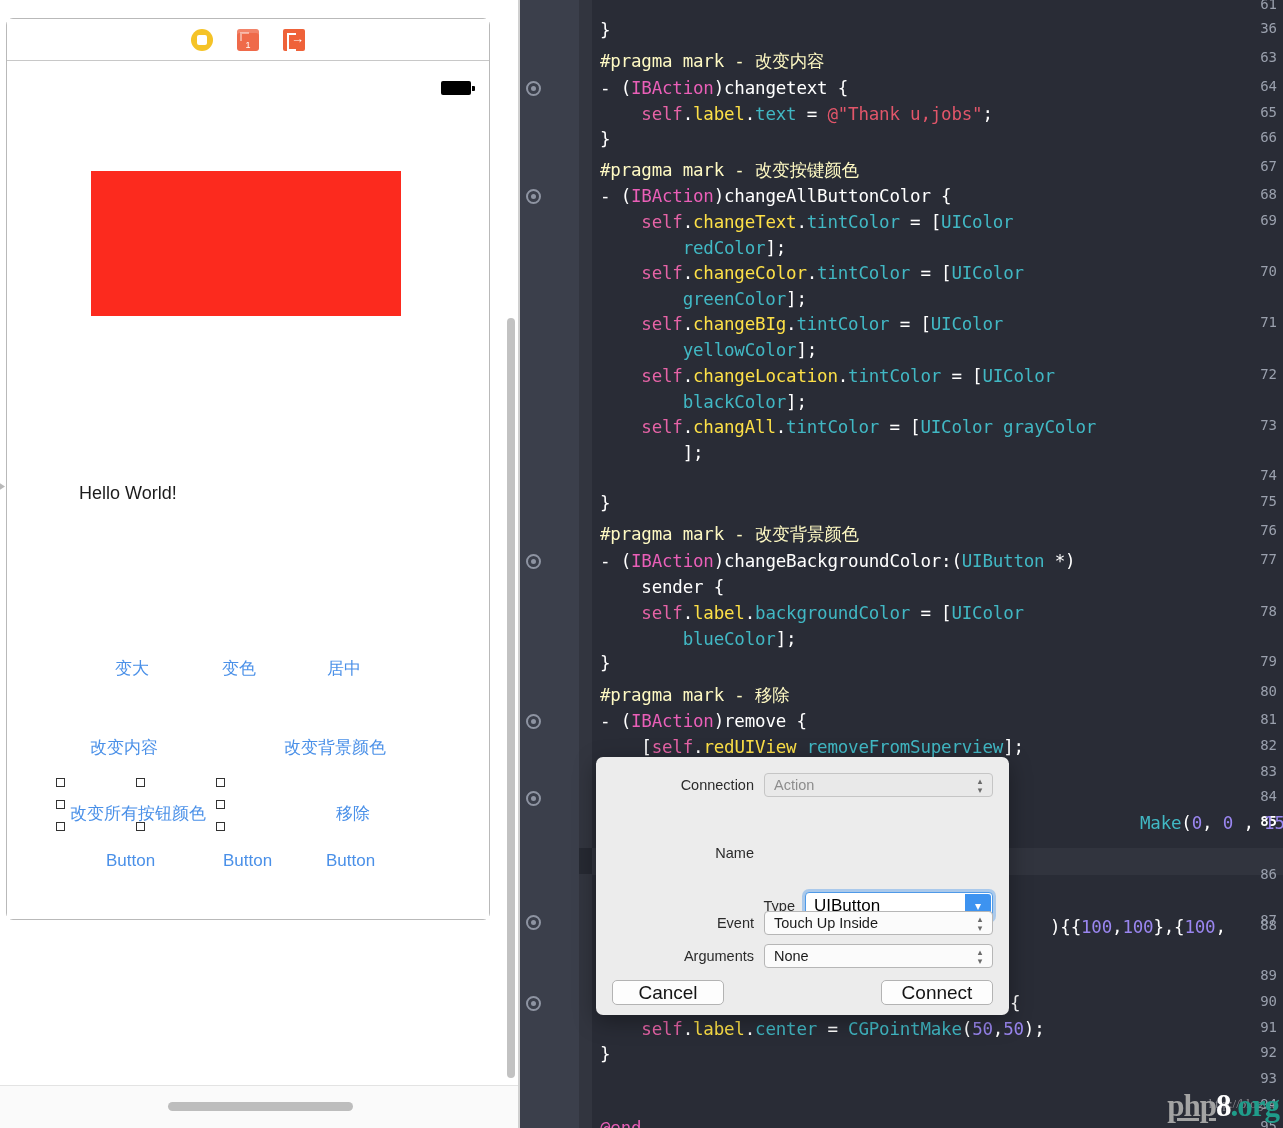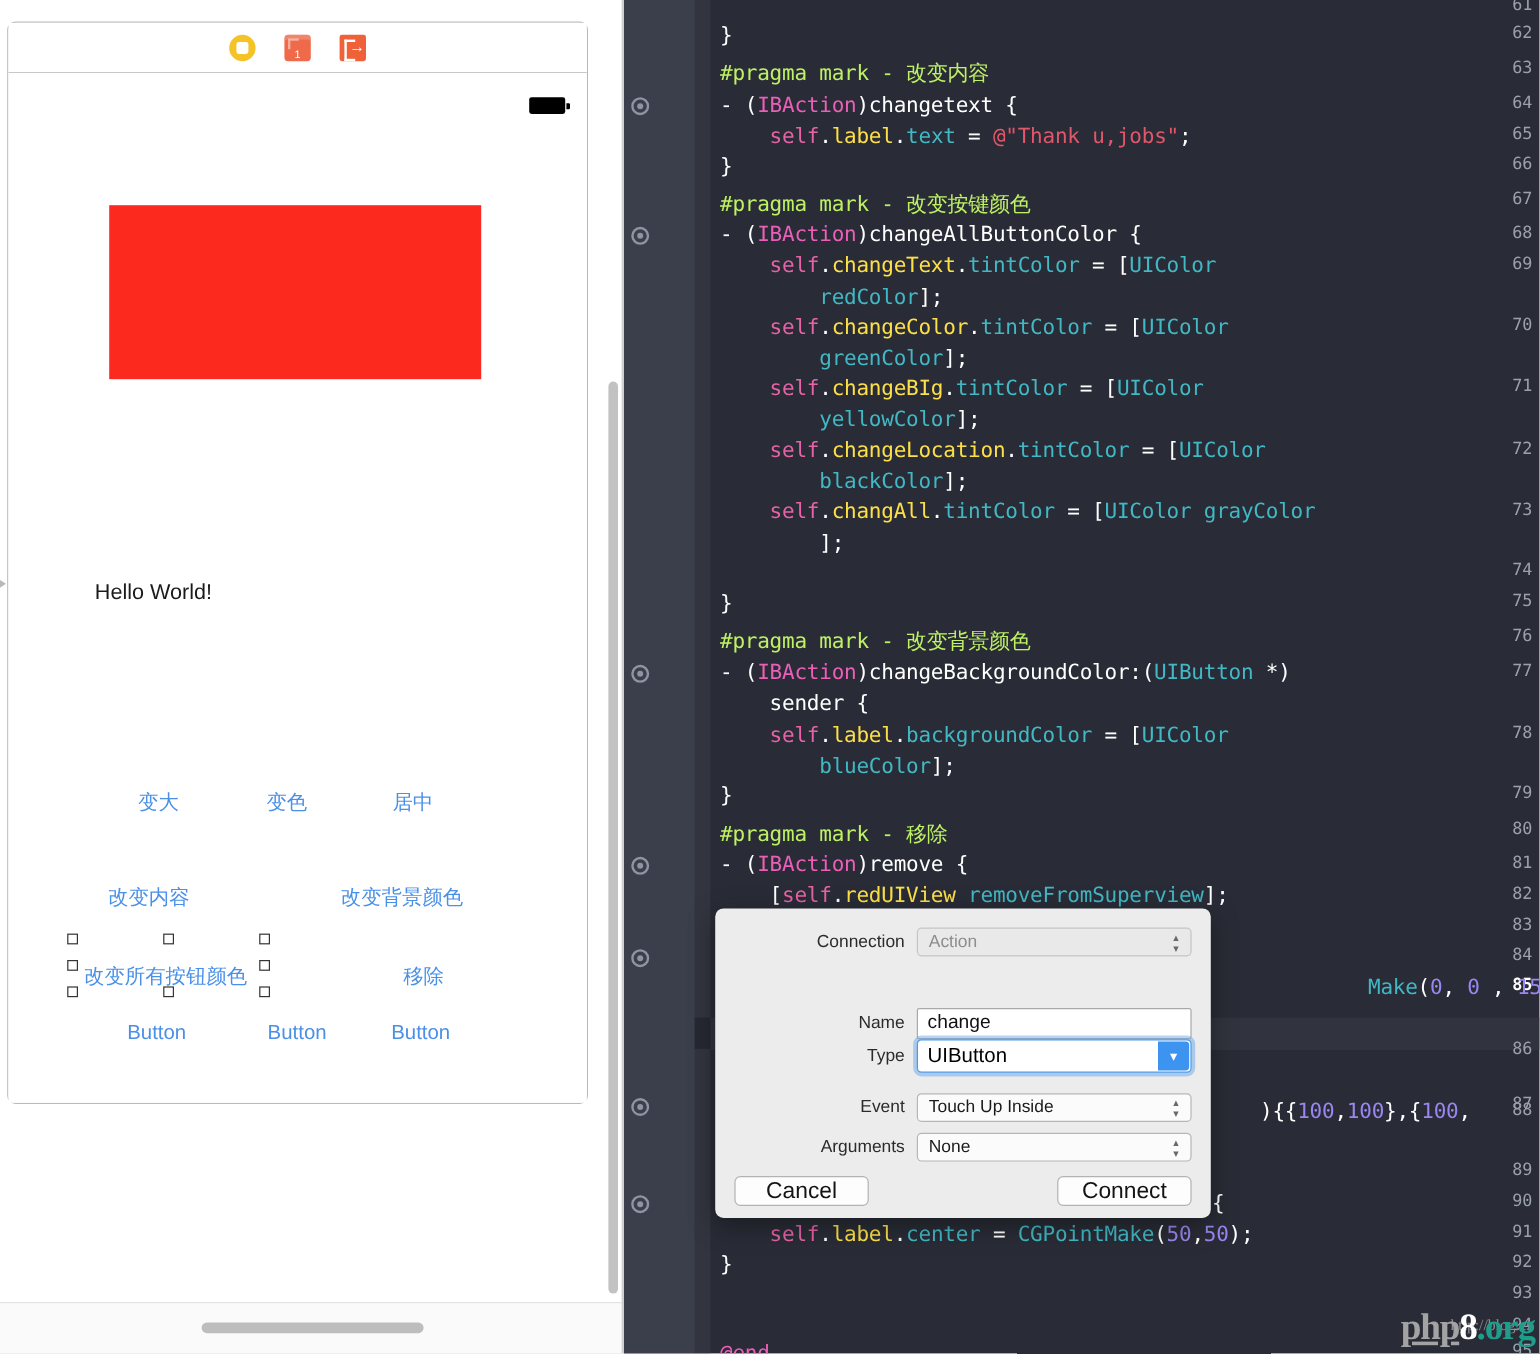--- a/index.html
+++ b/index.html
@@ -104,21 +104,21 @@
   .marker::after { content:""; position:absolute; left:3px; top:3px; width:5px;
             height:5px; border-radius:50%; background:#8e94a2; }
 
   .line-hl { position:absolute; left:72px; right:0; height:27px; background:#31343e; }
 
   .code { position:absolute; left:80px; font-size:17.5px; white-space:pre;
           font-family:"DejaVu Sans Mono", monospace; color:#ffffff;
           letter-spacing:-0.2px; }
 
   .c-plain   { color:#ffffff; }
-  .c-pragma  { color:#bef264; }
+  .c-pragma  { color:#fef9c3; }
   .c-type    { color:#ea5fb8; }
   .c-class   { color:#41b8c4; }
   .c-self    { color:#e563a6; }
   .c-prop    { color:#fde047; }
   .c-method  { color:#41b8c4; }
   .c-string  { color:#e2566a; }
   .c-num     { color:#9a86f0; }
   .c-keyword { color:#ea5fb8; }
 
   .watermark { position:absolute; right:6px; bottom:16px; font-size:13px;
@@ -230,21 +230,21 @@
 
   <div class="pane-divider"></div>
 
   <div id="editor">
     <div class="gutter"></div>
     <div class="gutter-edge"></div>
     <div id="editor-lines">
         <div class="line-hl" style="top: 848px;"></div>
         <div class="gutter-hl" style="top: 848px;"></div>
         <div class="ln" style="top: -4px;">61</div>
-        <div class="ln" style="top: 20px;">62</div>
+        <div class="ln" style="top: 20px;">36</div>
         <div class="code" style="top: 20px;"><span class="c-plain">}</span></div>
         <div class="ln" style="top: 49px;">63</div>
         <div class="code" style="top: 49px;"><span class="c-pragma">#pragma mark - 改变内容</span></div>
         <div class="ln" style="top: 78px;">64</div>
         <div class="marker" style="top: 81px;"></div>
         <div class="code" style="top: 78px;"><span class="c-plain">- (</span><span class="c-type">IBAction</span><span class="c-plain">)changetext {</span></div>
         <div class="ln" style="top: 104px;">65</div>
         <div class="code" style="top: 104px;">    <span class="c-self">self</span><span class="c-plain">.</span><span class="c-prop">label</span><span class="c-plain">.</span><span class="c-method">text</span><span class="c-plain"> = </span><span class="c-string">@"Thank u,jobs"</span><span class="c-plain">;</span></div>
         <div class="ln" style="top: 129px;">66</div>
         <div class="code" style="top: 129px;"><span class="c-plain">}</span></div>
@@ -325,26 +325,23 @@
         <div class="popup disabled">
           <span>Action</span>
           <span class="stepper">▴<br>▾</span>
         </div>
       </div>
     </div>
 
 
     <div class="drow" style="top:82px;">
       <div class="dlabel">Name</div>
-      <div class="dfield">
-        <div class="textfield">change</div>
-      </div>
-    </div>
-
-    <div class="drow" style="top:109px;">
+    </div>
+
+    <div class="drow" style="top:135px;padding-left:41px;">
       <div class="dlabel">Type</div>
       <div class="dfield">
         <div class="combo-focus">
           <span>UIButton</span>
           <span class="combo-arrow">▾</span>
         </div>
       </div>
     </div>
 
     <div class="drow" style="top:152px;">

